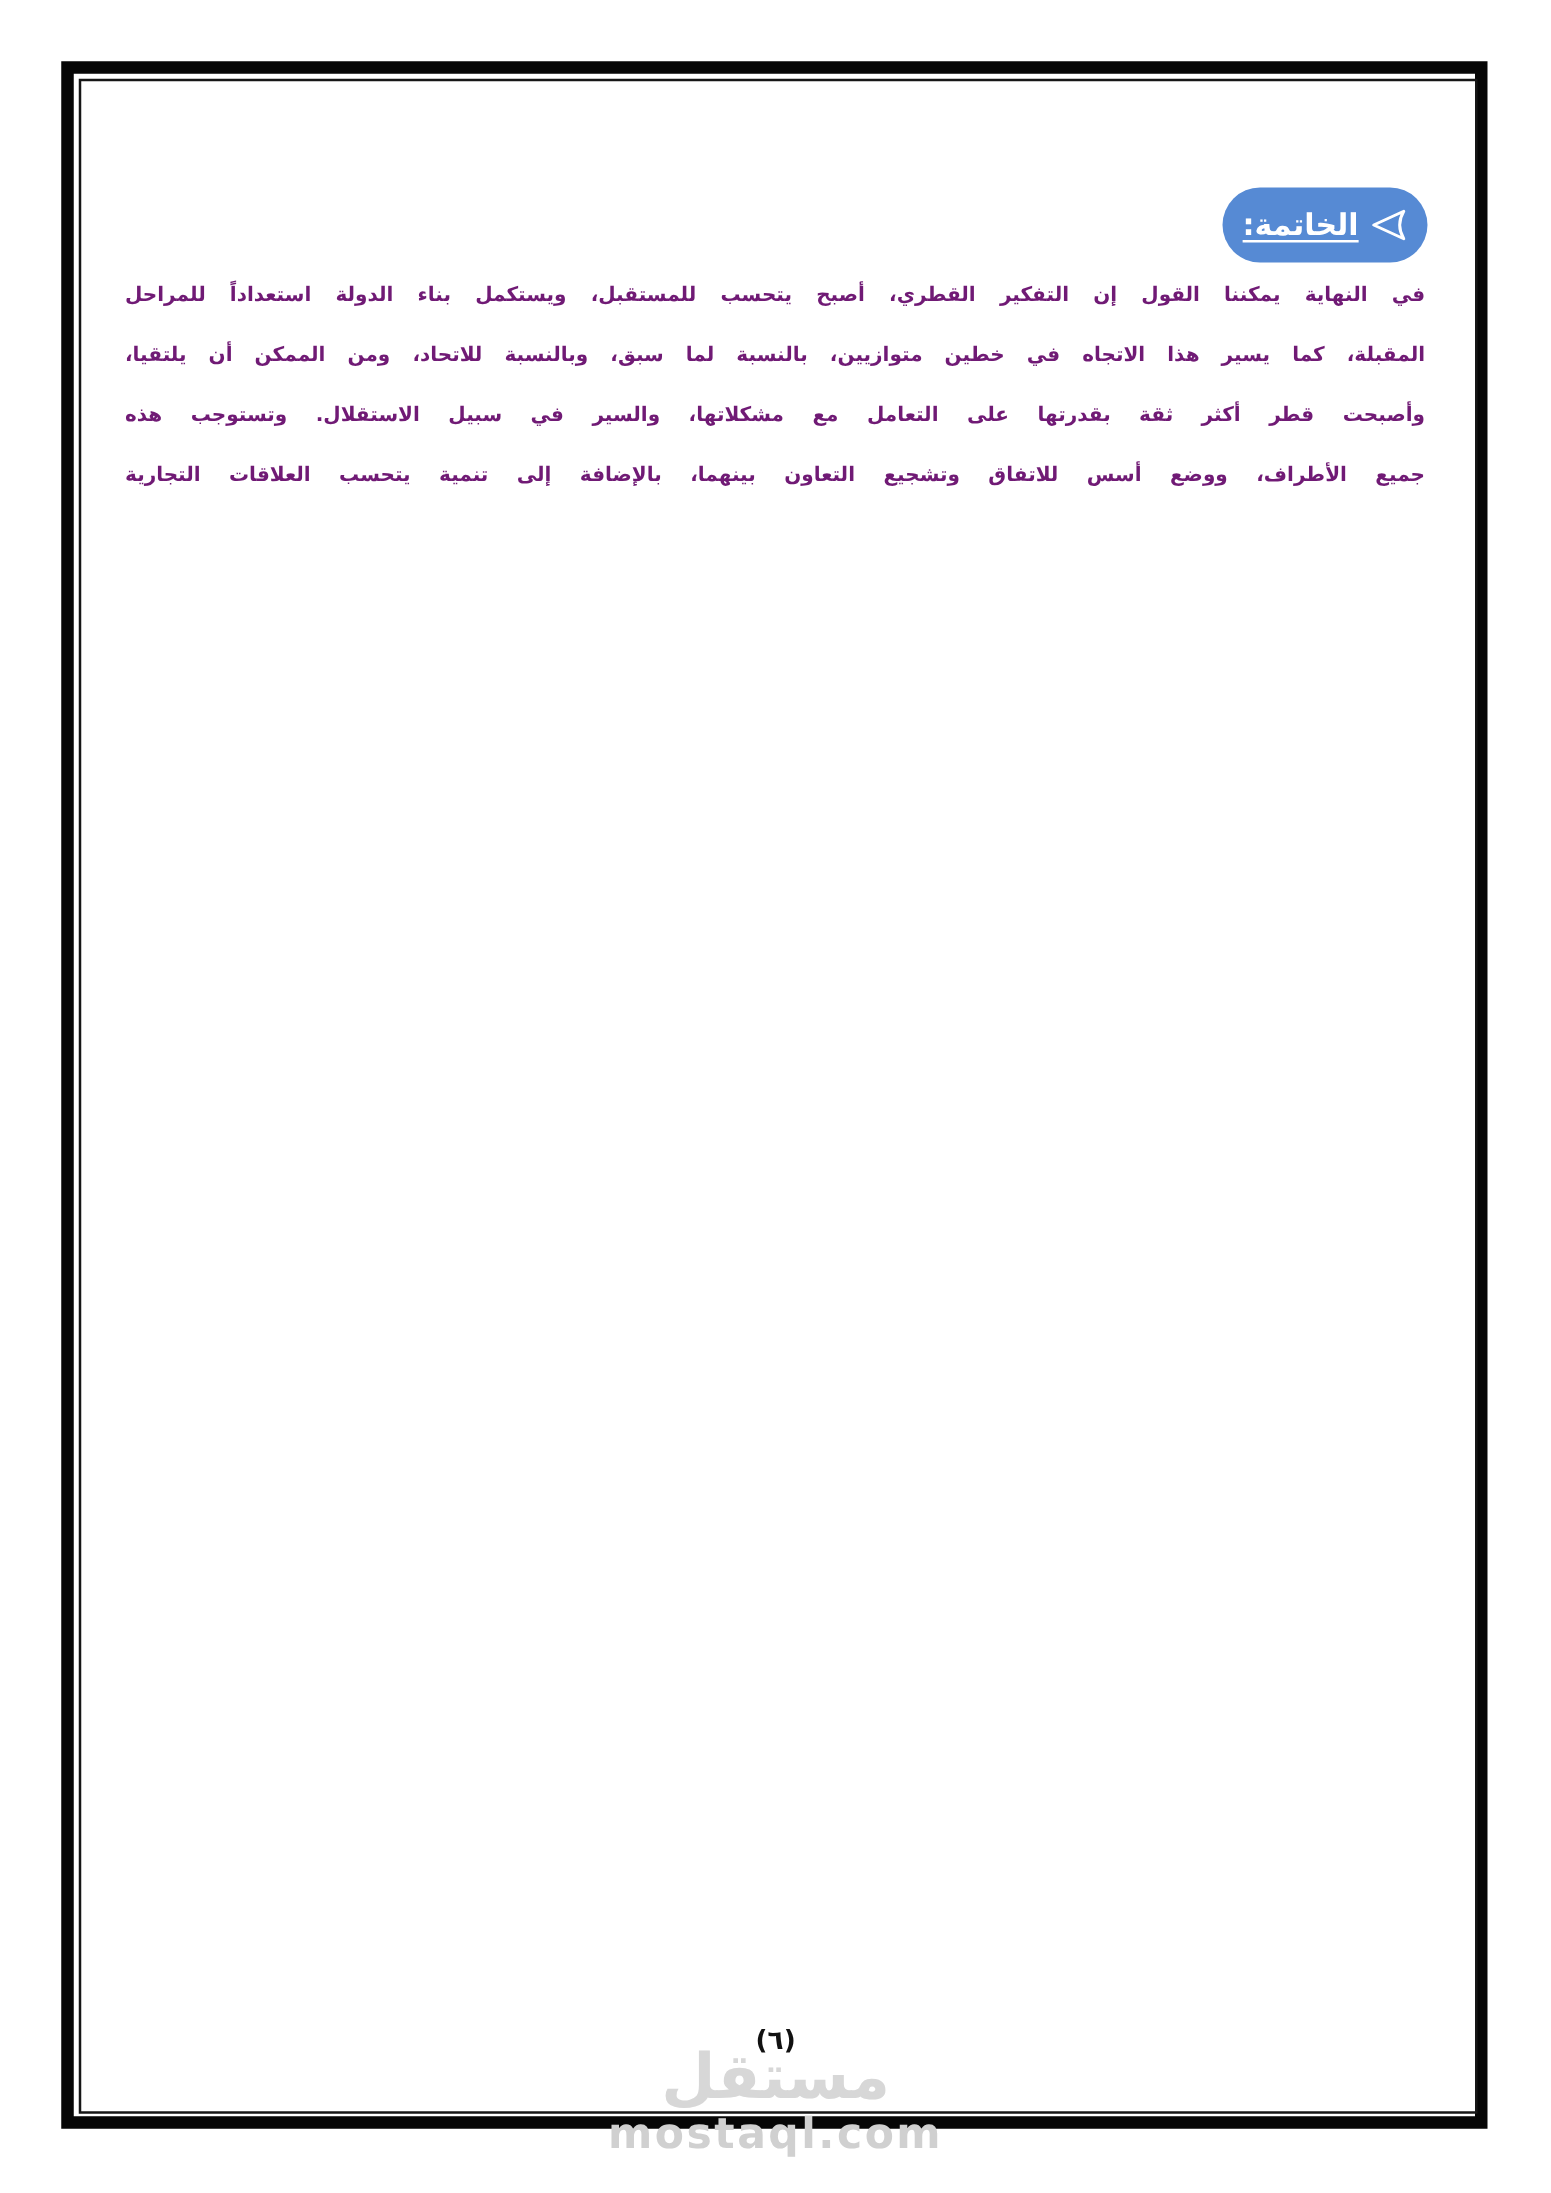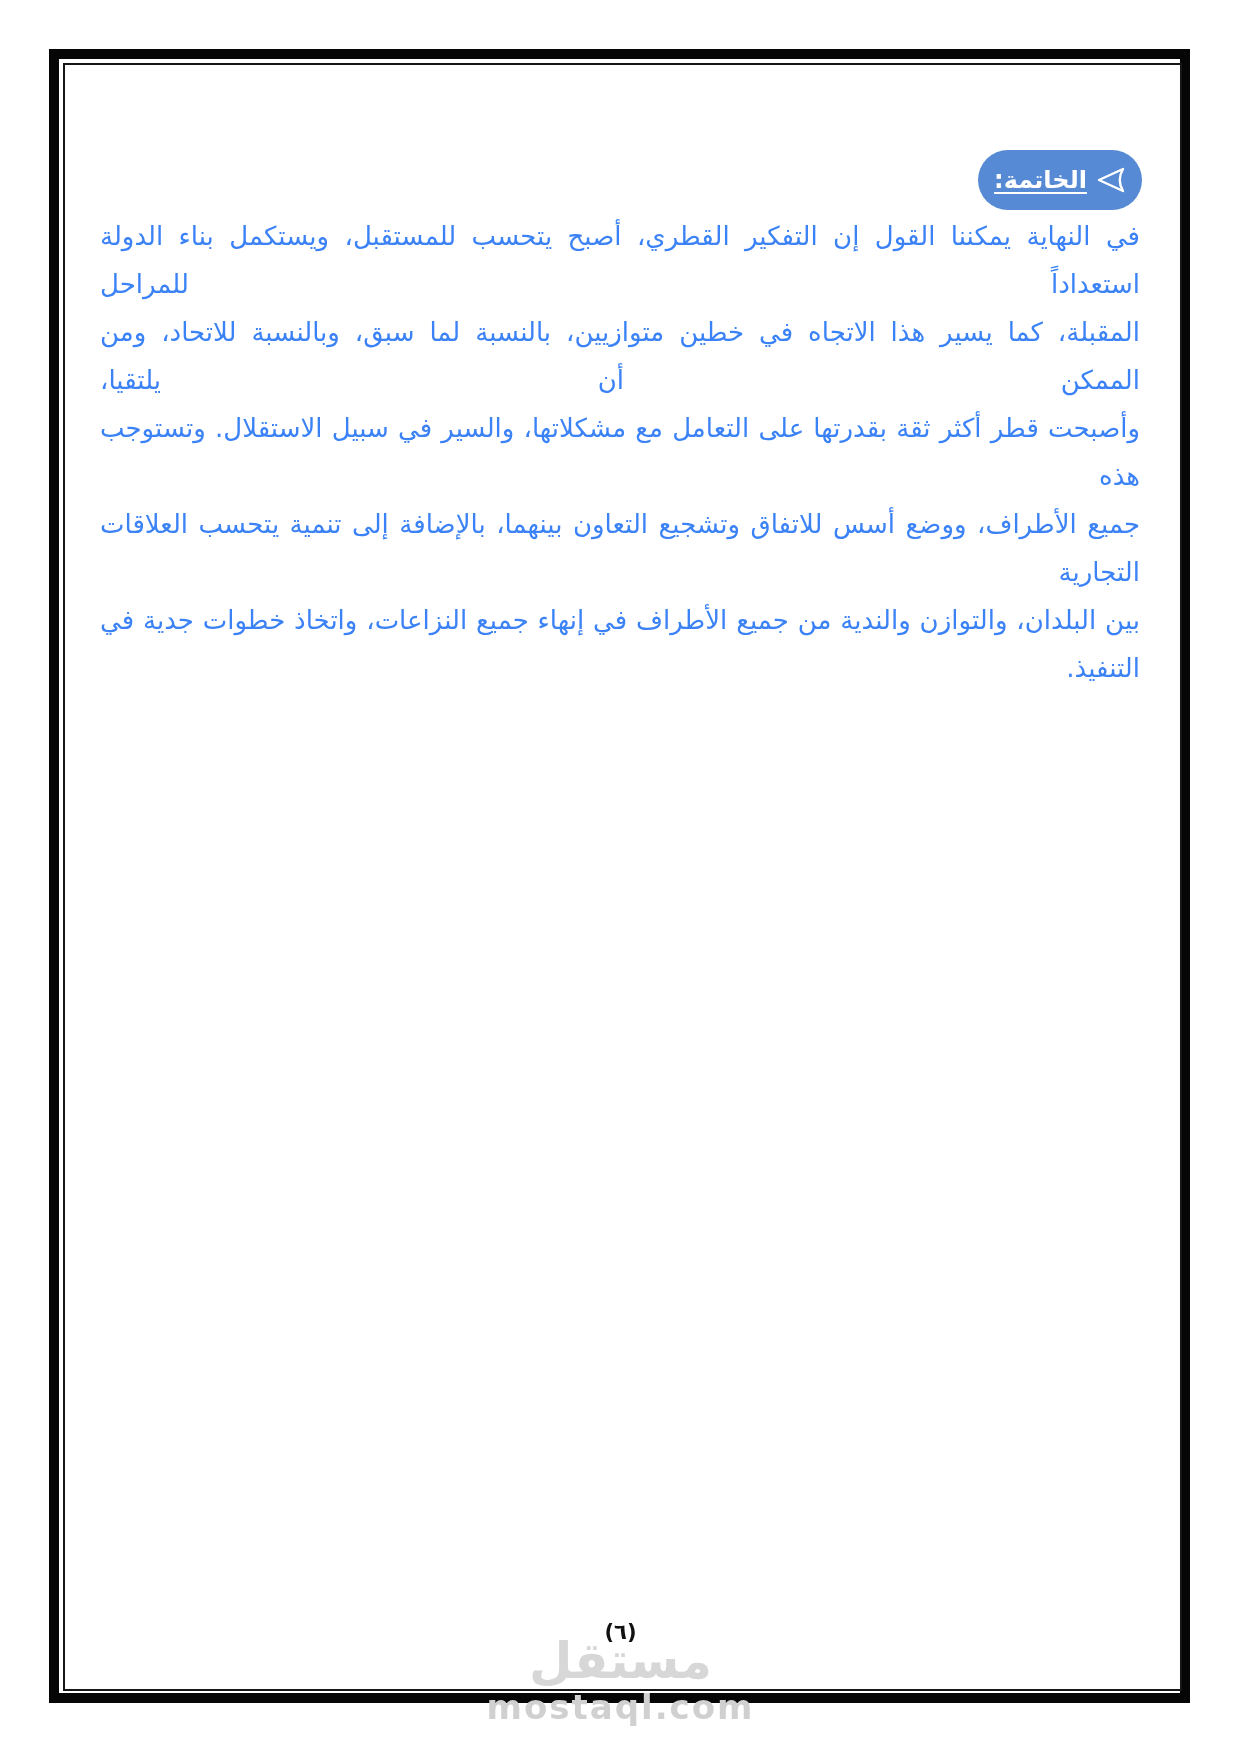--- a/index.html
+++ b/index.html
@@ -65,23 +65,24 @@
     text-underline-offset: 4px;
     white-space: nowrap;
   }
   
   .paragraph {
     position: absolute;
     top: 212px;
     left: 100px;
     width: 1040px;
     direction: rtl;
-    color: #3b82f6;
-    font-size: 26px;
+    color: #701a75;
+    font-size: 16px;
     z-index: 3;
+    font-weight: bold;
   }
   .para-line {
     line-height: 48px;
     text-align: justify;
     text-align-last: justify;
     white-space: normal;
   }
   
   .page-number {
     position: absolute;
@@ -138,18 +139,17 @@
       </svg>
     </span>
     <span class="heading-label">الخاتمة:</span>
   </div>
 
   <div class="paragraph">
     <div class="para-line">في النهاية يمكننا القول إن التفكير القطري، أصبح يتحسب للمستقبل، ويستكمل بناء الدولة استعداداً للمراحل</div>
     <div class="para-line">المقبلة، كما يسير هذا الاتجاه في خطين متوازيين، بالنسبة لما سبق، وبالنسبة للاتحاد، ومن الممكن أن يلتقيا،</div>
     <div class="para-line">وأصبحت قطر أكثر ثقة بقدرتها على التعامل مع مشكلاتها، والسير في سبيل الاستقلال. وتستوجب هذه</div>
     <div class="para-line">جميع الأطراف، ووضع أسس للاتفاق وتشجيع التعاون بينهما، بالإضافة إلى تنمية يتحسب العلاقات التجارية</div>
-    <div class="para-line">بين البلدان، والتوازن والندية من جميع الأطراف في إنهاء جميع النزاعات، واتخاذ خطوات جدية في التنفيذ.</div>
   </div>
 
   <div class="page-number">(٦)</div>
 
 </div>
 
 </body></html>

